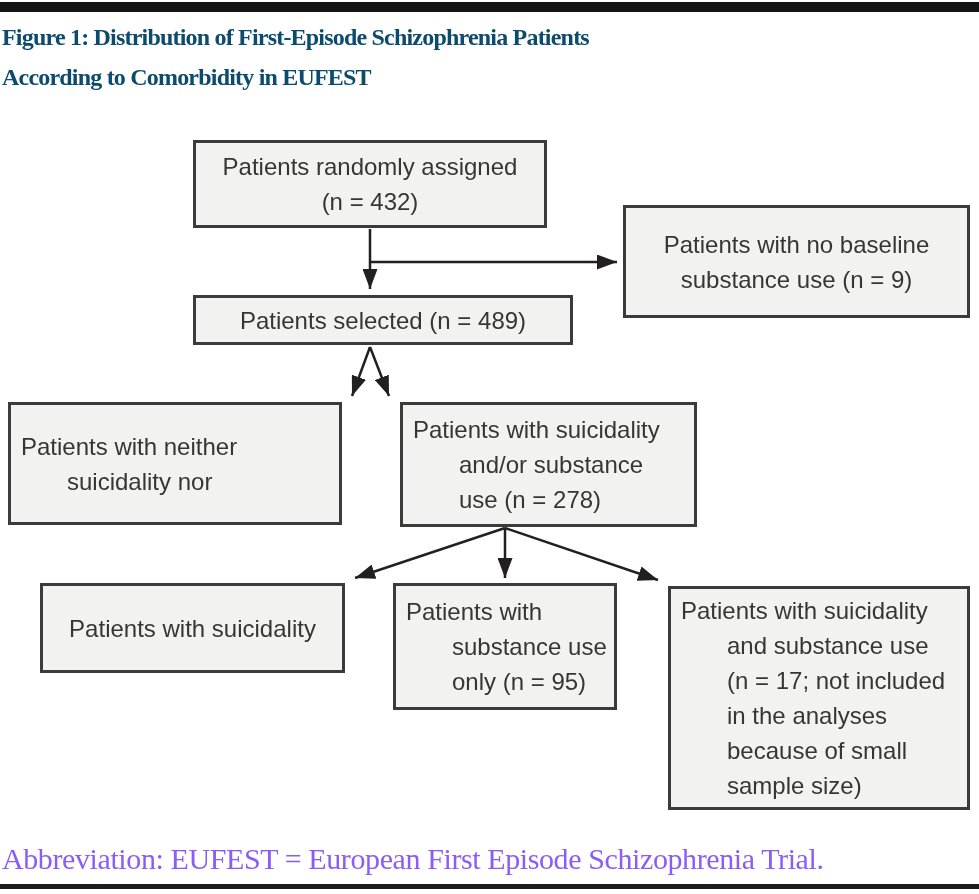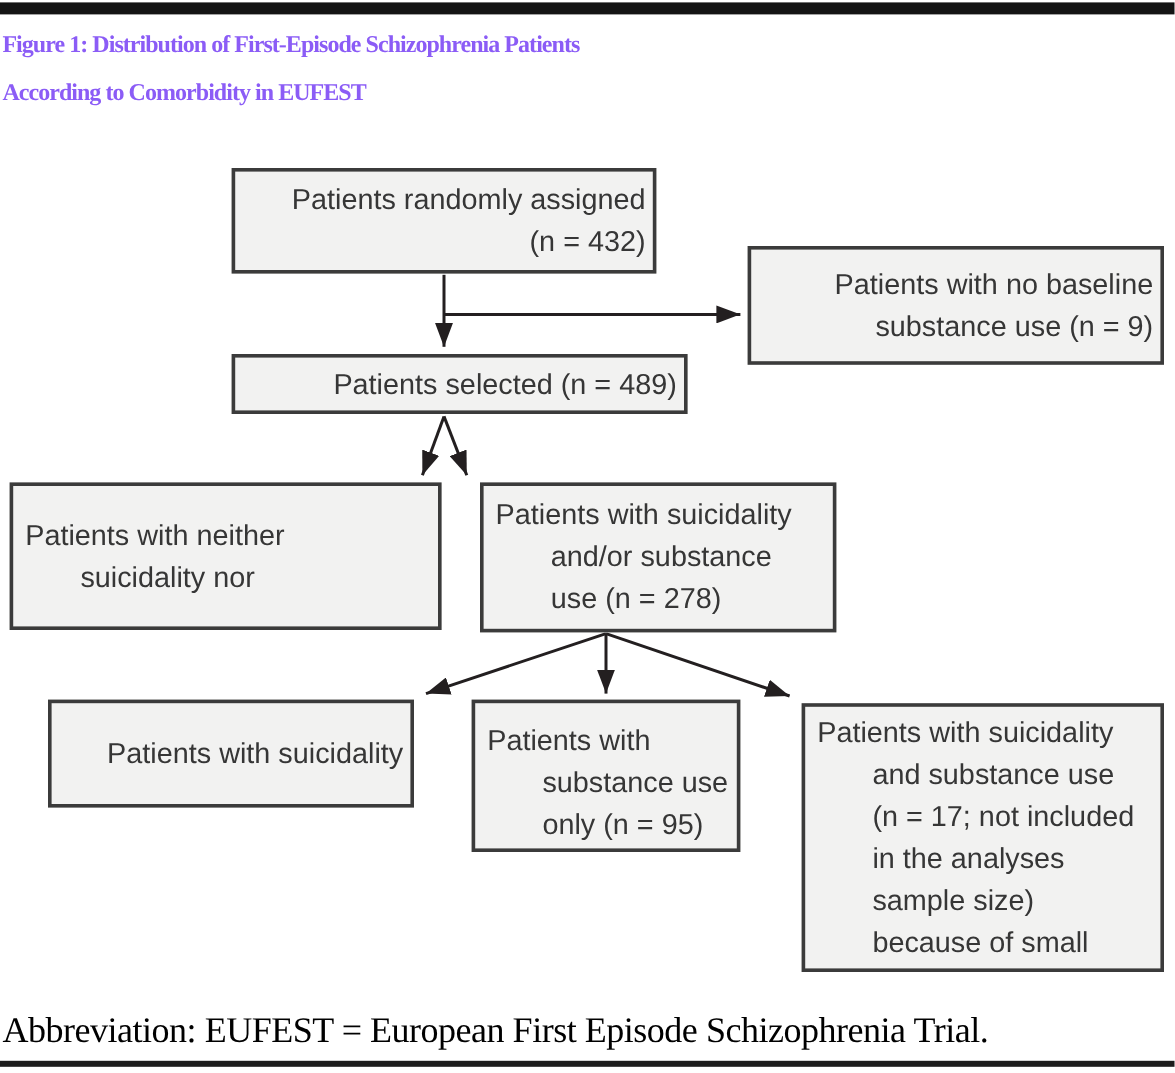--- a/index.html
+++ b/index.html
@@ -24,36 +24,36 @@
   #top-rule { top: 2px; height: 10px; }
   #bottom-rule { top: 884px; height: 5px; background: #1c1c1c; }
 
   #figure-title {
     position: absolute;
     left: 2px;
     top: 17px;
     width: 975px;
     font-family: "Liberation Serif", serif;
     font-weight: bold;
-    font-size: 20px;
+    font-size: 24px;
     line-height: 40px;
     letter-spacing: -0.8px;
-    color: #8b5cf6;
+    color: #0c4a6e;
     white-space: nowrap;
   }
 
   #abbreviation {
     position: absolute;
     left: 2px;
     top: 842px;
     width: 975px;
     font-family: "Liberation Serif", serif;
     font-size: 30px;
     letter-spacing: -0.4px;
-    color: #000000;
+    color: #8b5cf6;
     white-space: nowrap;
   }
 
   svg#connectors {
     position: absolute;
     left: 0;
     top: 0;
     z-index: 1;
   }
 
@@ -63,21 +63,21 @@
     box-sizing: border-box;
     background: #f2f2f1;
     border: 3px solid #3b3b3b;
     color: #363636;
     font-size: 24px;
     line-height: 35px;
     display: flex;
     flex-direction: column;
     justify-content: center;
   }
-  .node.center { text-align: right; padding: 2px 6px; }
+  .node.center { text-align: center; padding: 2px 6px; }
   .node.hang   { text-align: left;  padding: 2px 6px 2px 10px; }
   .node .ln    { display: block; }
   .node.hang .ind { margin-left: 46px; }
 </style>
 </head>
 <body>
 
 <div id="page">
 
   <div id="top-rule" class="rule"></div>
@@ -102,56 +102,56 @@
       <line x1="505" y1="528" x2="505" y2="578" marker-end="url(#arrow)"></line>
       <line x1="505" y1="528" x2="658" y2="580" marker-end="url(#arrow)"></line>
     </g>
   </svg>
 
   <div class="node center" style="left:193px; top:140px; width:354px; height:88px;">
     <span class="ln">Patients randomly assigned</span>
     <span class="ln">(n = 432)</span>
   </div>
 
-  <div class="node center" style="left:623px; top:205px; width:347px; height:99px;">
+  <div class="node center" style="left:623px; top:205px; width:347px; height:113px;">
     <span class="ln">Patients with no baseline</span>
     <span class="ln">substance use (n = 9)</span>
   </div>
 
   <div class="node center" style="left:193px; top:295px; width:380px; height:50px;">
     <span class="ln">Patients selected (n = 489)</span>
   </div>
 
-  <div class="node hang" style="left:8px; top:402px; width:360px; height:123px;">
+  <div class="node hang" style="left:8px; top:402px; width:334px; height:123px;">
     <span class="ln">Patients with neither</span>
     <span class="ln ind">suicidality nor</span>
   </div>
 
   <div class="node hang" style="left:400px; top:402px; width:297px; height:125px;">
     <span class="ln">Patients with suicidality</span>
     <span class="ln ind">and/or substance</span>
     <span class="ln ind">use (n = 278)</span>
   </div>
 
   <div class="node center" style="left:40px; top:583px; width:305px; height:90px;">
     <span class="ln">Patients with suicidality</span>
   </div>
 
-  <div class="node hang" style="left:393px; top:583px; width:224px; height:127px;justify-content:flex-end;">
+  <div class="node hang" style="left:393px; top:583px; width:224px; height:127px;">
     <span class="ln">Patients with</span>
     <span class="ln ind">substance use</span>
     <span class="ln ind">only (n = 95)</span>
   </div>
 
   <div class="node hang" style="left:668px; top:586px; width:302px; height:224px;">
     <span class="ln">Patients with suicidality</span>
     <span class="ln ind">and substance use</span>
     <span class="ln ind">(n = 17; not included</span>
     <span class="ln ind">in the analyses</span>
+    <span class="ln ind">because of small</span>
     <span class="ln ind">sample size)</span>
-    <span class="ln ind">because of small</span>
   </div>
 
   <div id="abbreviation">Abbreviation: EUFEST = European First Episode Schizophrenia Trial.</div>
 
   <div id="bottom-rule" class="rule"></div>
 
 </div>
 
 </body></html>

